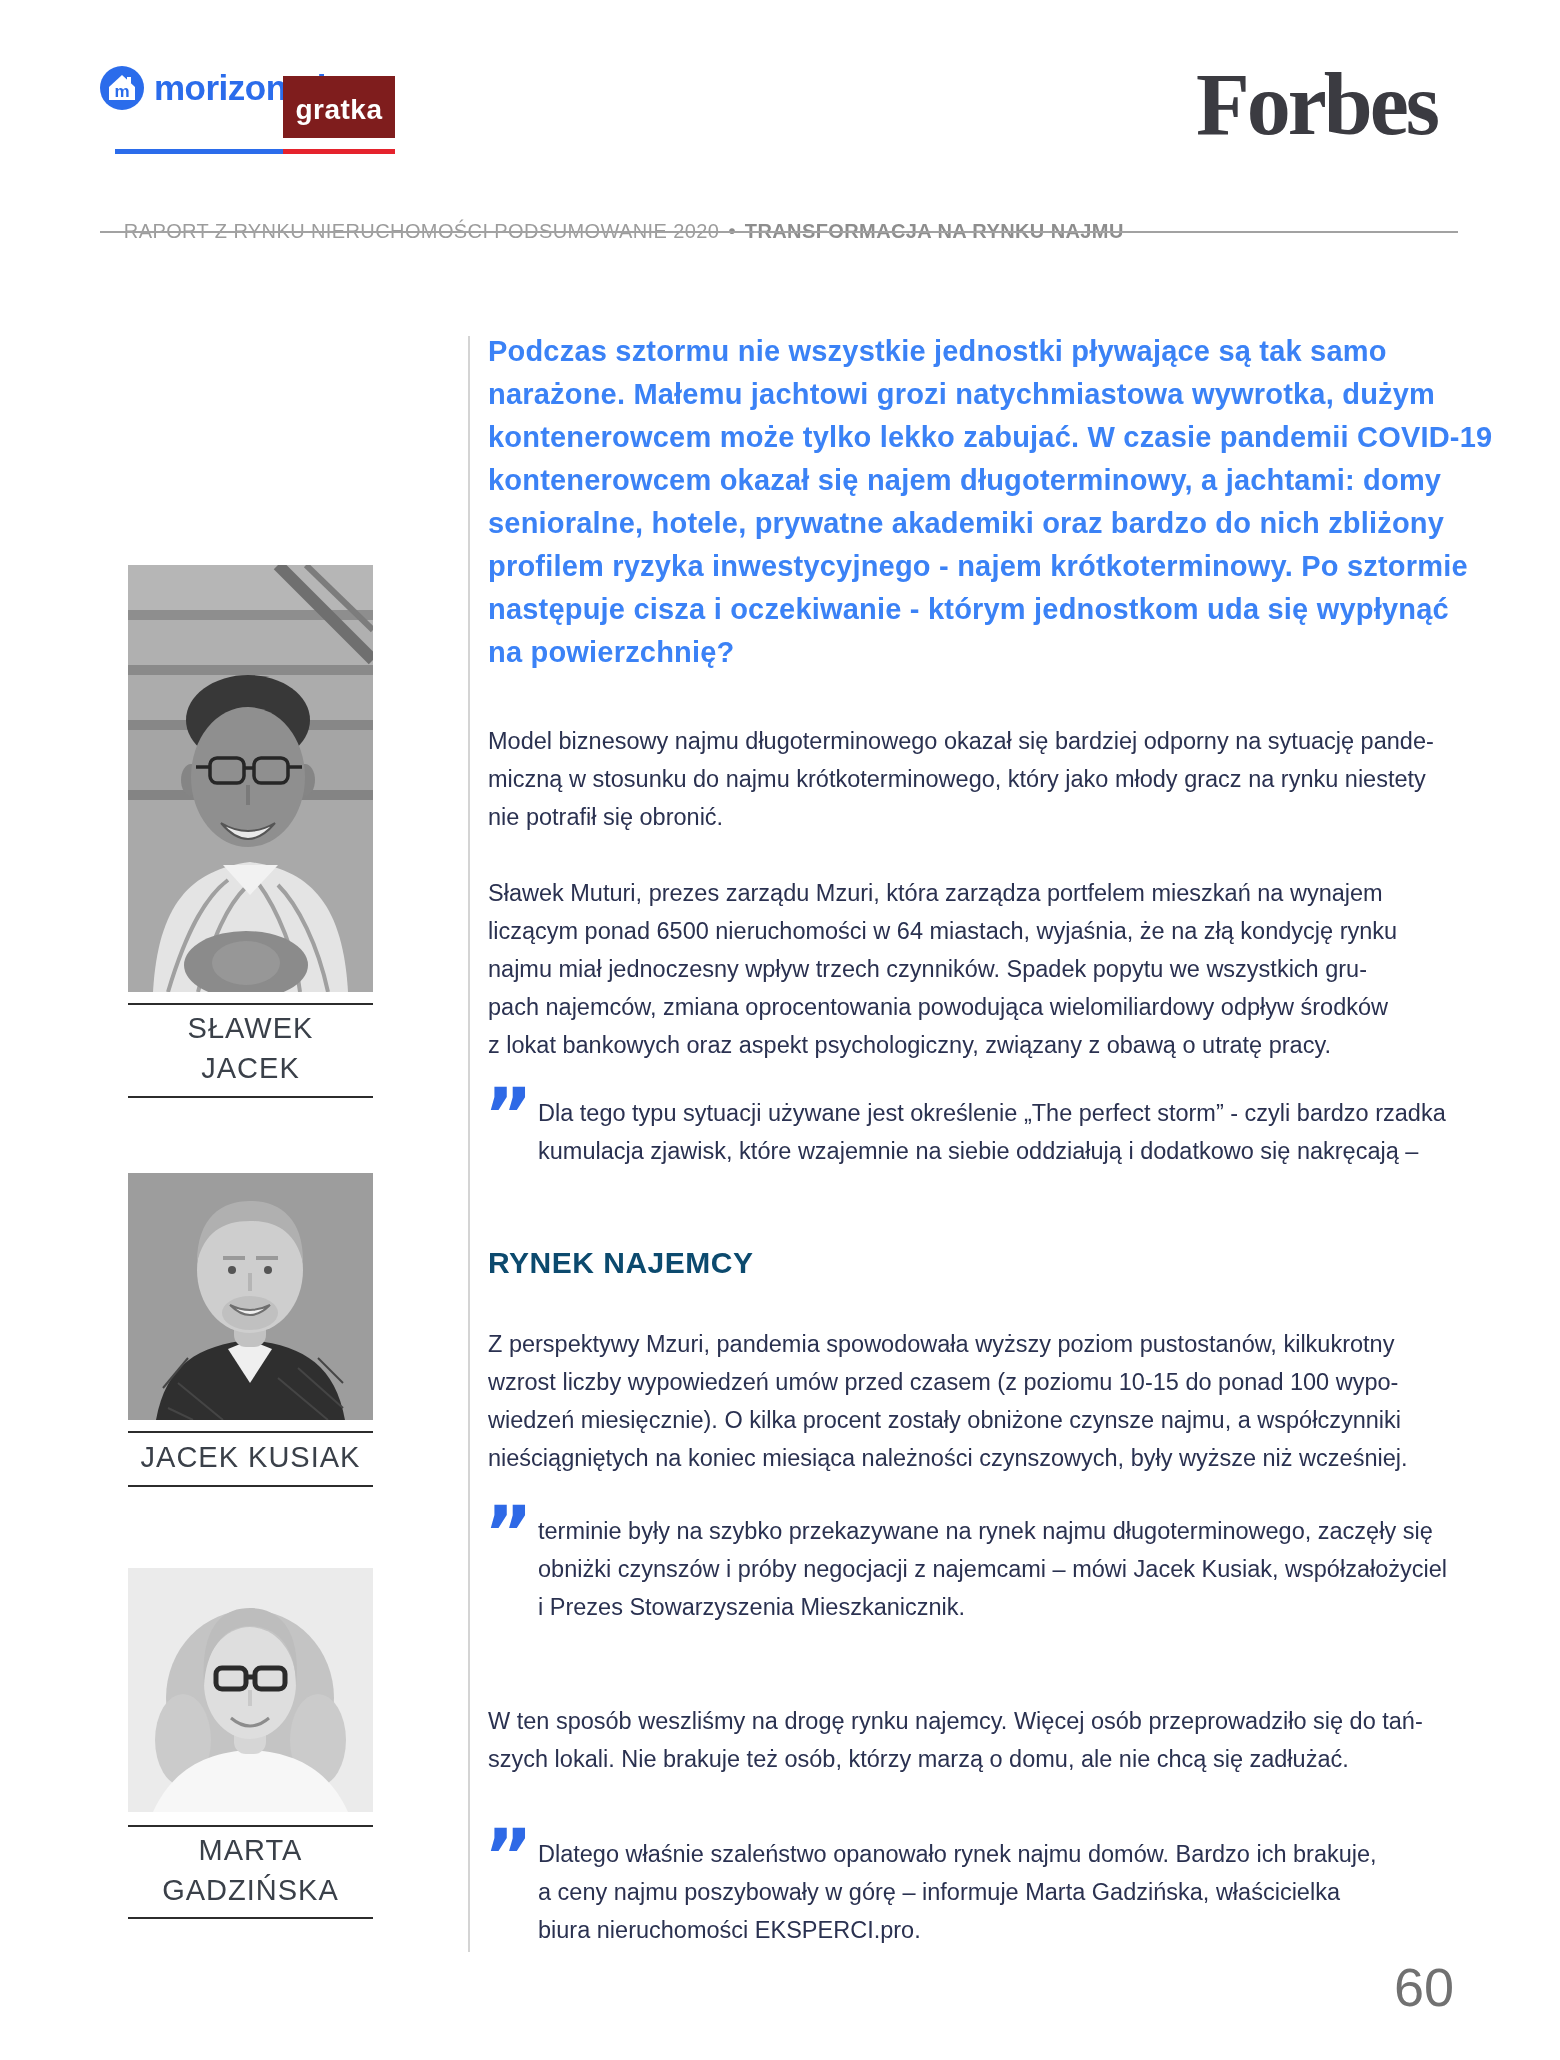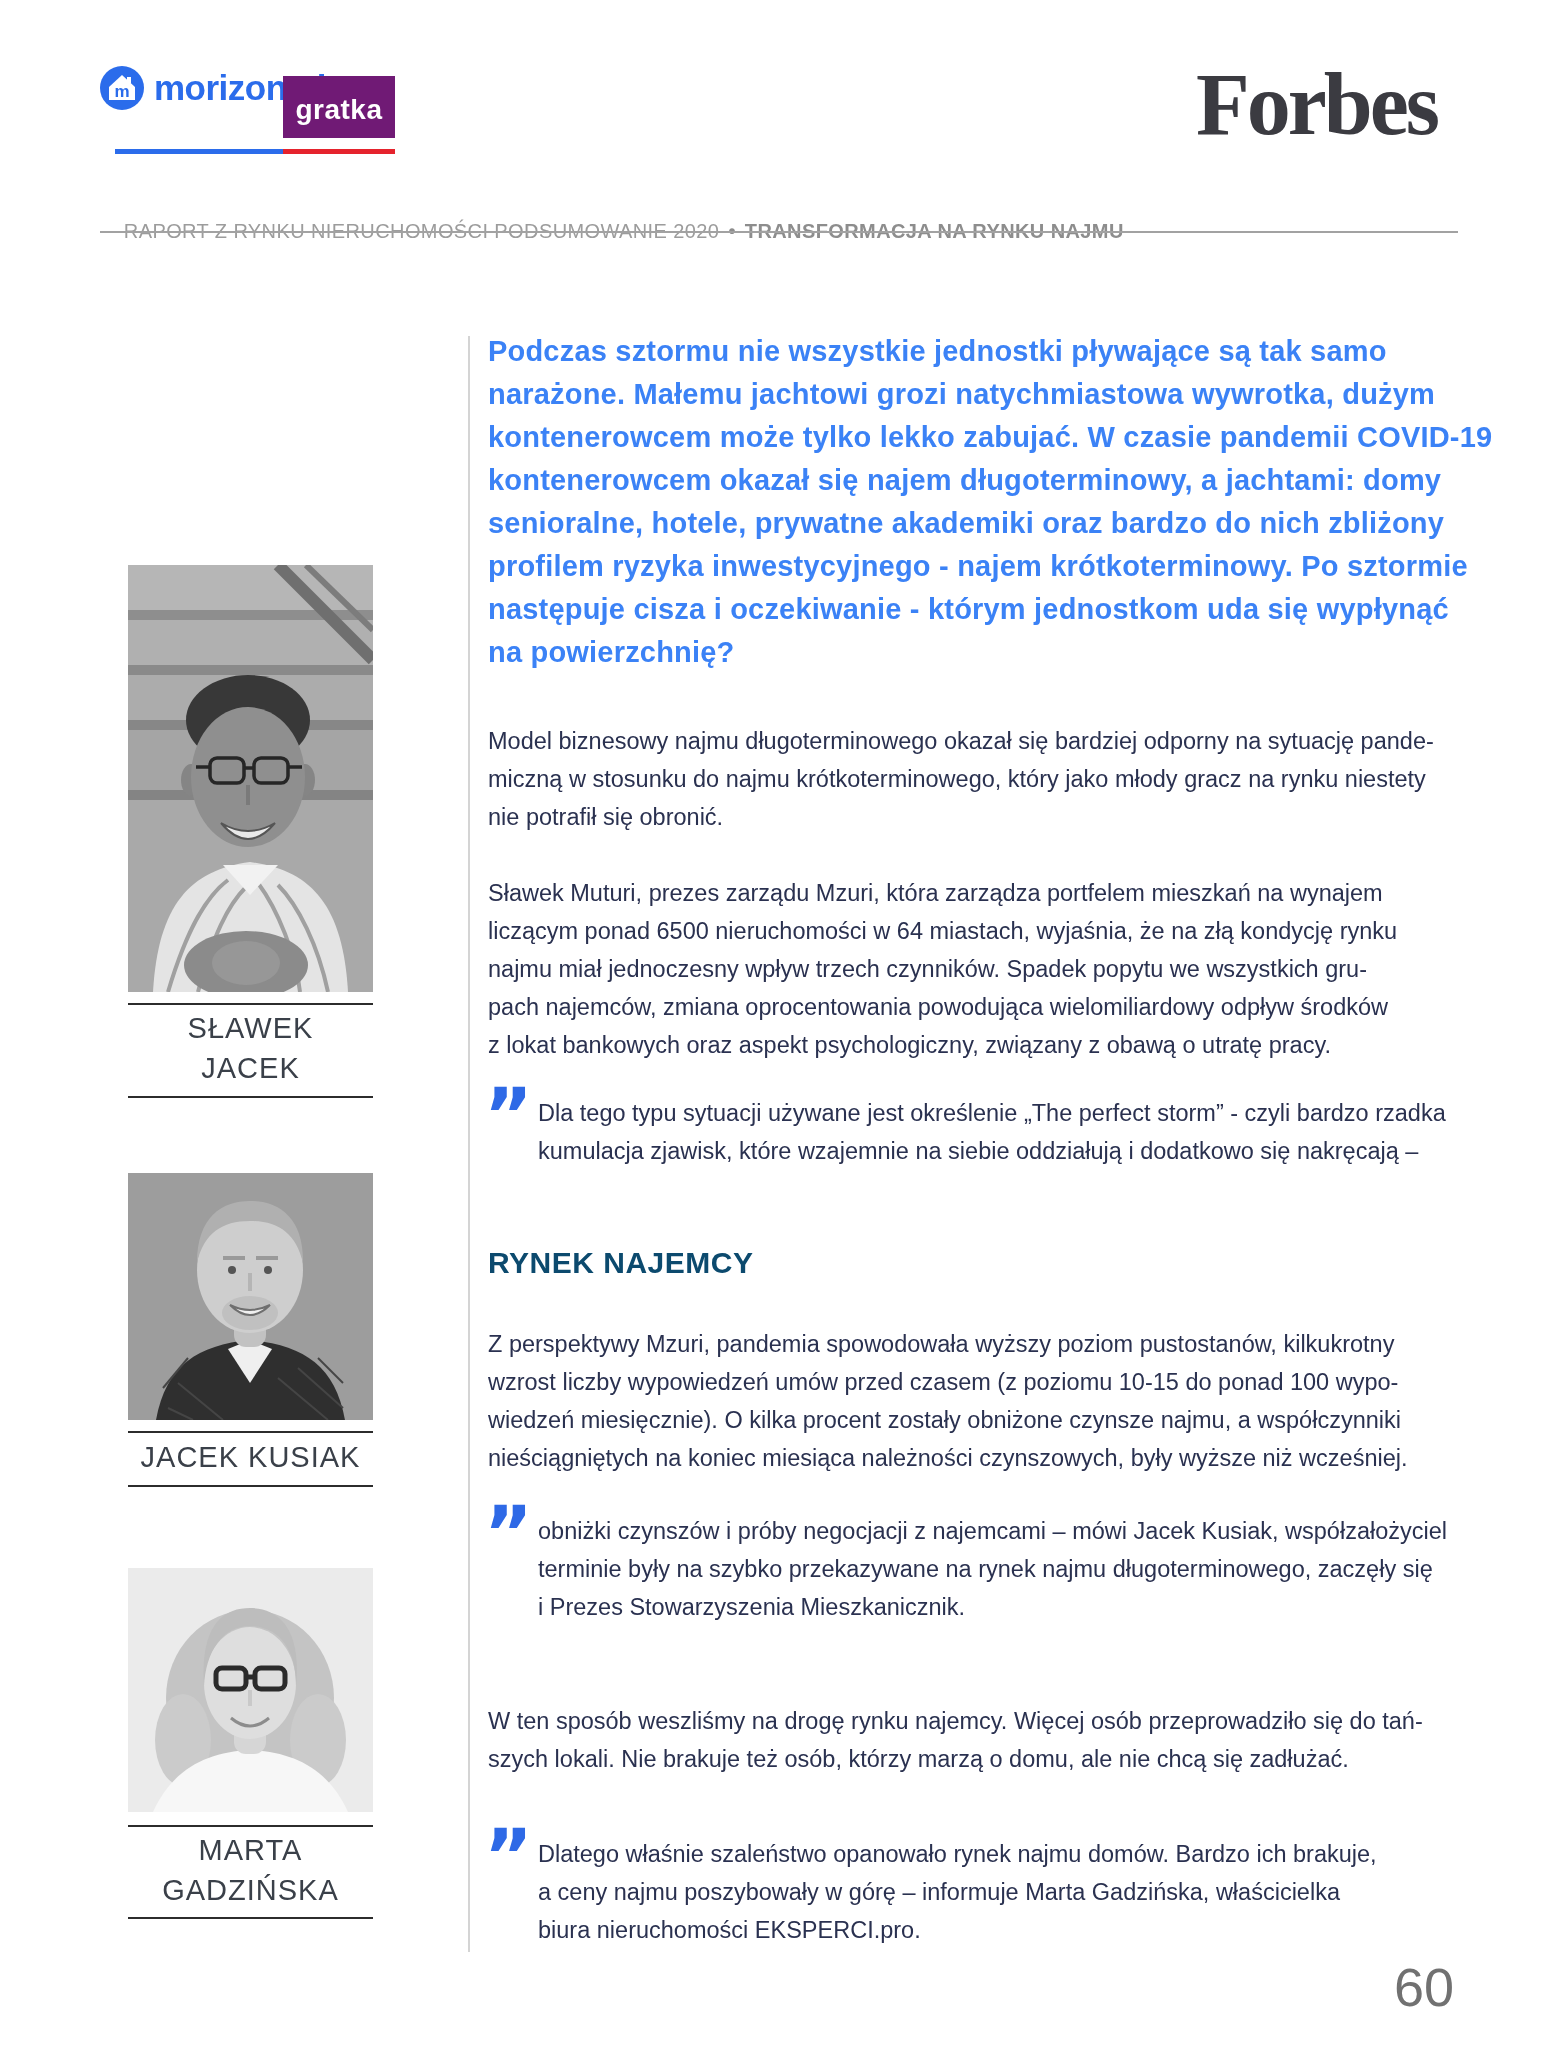--- a/index.html
+++ b/index.html
@@ -4,21 +4,21 @@
 <style>
   html,body{margin:0;padding:0;background:#ffffff;}
   .page{position:relative;width:1560px;height:2060px;background:#ffffff;overflow:hidden;
         font-family:"Liberation Sans",sans-serif;}
   .abs{position:absolute;}
   .pre{white-space:pre;}
 
   
   .morizon-logo{left:100px;top:66px;display:flex;align-items:center;gap:10px;}
   .morizon-text{font-size:35px;font-weight:600;color:#2b6ceb;letter-spacing:-0.5px;}
-  .gratka-box{left:283px;top:76px;width:112px;height:62px;background:#701a75;
+  .gratka-box{left:283px;top:76px;width:112px;height:62px;background:#7f1d1d;
               display:flex;align-items:center;justify-content:center;}
   .gratka-text{color:#ffffff;font-weight:bold;font-size:28px;letter-spacing:0.5px;transform:translateY(3px);}
   .brand-underline-blue{left:115px;top:149px;width:168px;height:5px;background:#2b6ceb;}
   .brand-underline-red{left:283px;top:149px;width:112px;height:5px;background:#e5232d;}
   .forbes{left:1196px;top:54px;font-family:"Liberation Serif",serif;font-weight:bold;
           font-size:88px;color:#3b3b41;letter-spacing:-3px;}
   .kicker{left:100px;top:197px;font-size:20px;letter-spacing:0.4px;color:#9c9c9c;white-space:pre;}
   .kicker .kdot{color:#8d8d8d;font-weight:bold;margin:0 9px;}
   .kicker .kbold{color:#8d8d8d;font-weight:bold;}
   .kicker-rule{left:100px;top:231px;width:1358px;height:2px;background:#a2a2a2;}
@@ -196,22 +196,22 @@
 
   <div class="abs section-heading">RYNEK NAJEMCY</div>
 
   <div class="abs body-par pre" style="top:1325px;">Z perspektywy Mzuri, pandemia spowodowała wyższy poziom pustostanów, kilkukrotny
 wzrost liczby wypowiedzeń umów przed czasem (z poziomu 10-15 do ponad 100 wypo-
 wiedzeń miesięcznie). O kilka procent zostały obniżone czynsze najmu, a współczynniki
 nieściągniętych na koniec miesiąca należności czynszowych, były wyższe niż wcześniej.</div>
 
   <div class="abs qblock" style="top:1512px;">
     <span class="qmark">”</span>
+    <div class="qline italic">terminie były na szybko przekazywane na rynek najmu długoterminowego, zaczęły się</div>
     <div class="qline"><span class="italic">obniżki czynszów i próby negocjacji z najemcami</span><span> – mówi Jacek Kusiak, współzałożyciel</span></div>
-    <div class="qline italic">terminie były na szybko przekazywane na rynek najmu długoterminowego, zaczęły się</div>
     <div class="qline">i Prezes Stowarzyszenia Mieszkanicznik.</div>
   </div>
 
   <div class="abs body-par pre" style="top:1702px;">W ten sposób weszliśmy na drogę rynku najemcy. Więcej osób przeprowadziło się do tań-
 szych lokali. Nie brakuje też osób, którzy marzą o domu, ale nie chcą się zadłużać.</div>
 
   <div class="abs qblock" style="top:1835px;">
     <span class="qmark">”</span>
     <div class="qline pre">Dlatego właśnie szaleństwo opanowało rynek najmu domów. Bardzo ich brakuje,
 a ceny najmu poszybowały w górę – informuje Marta Gadzińska, właścicielka

